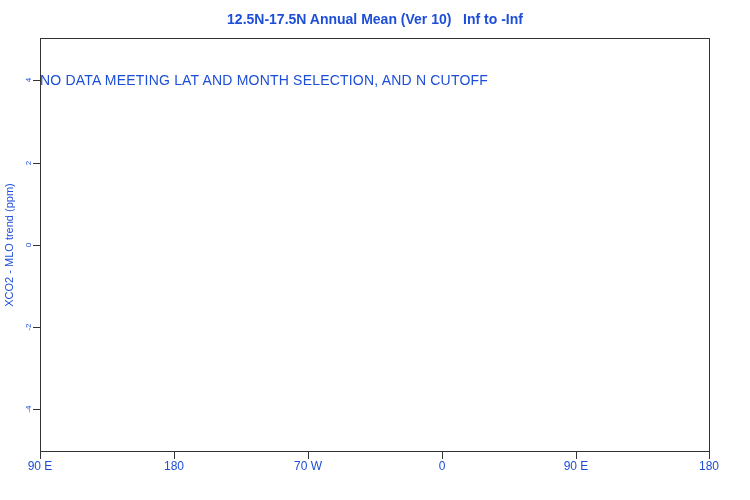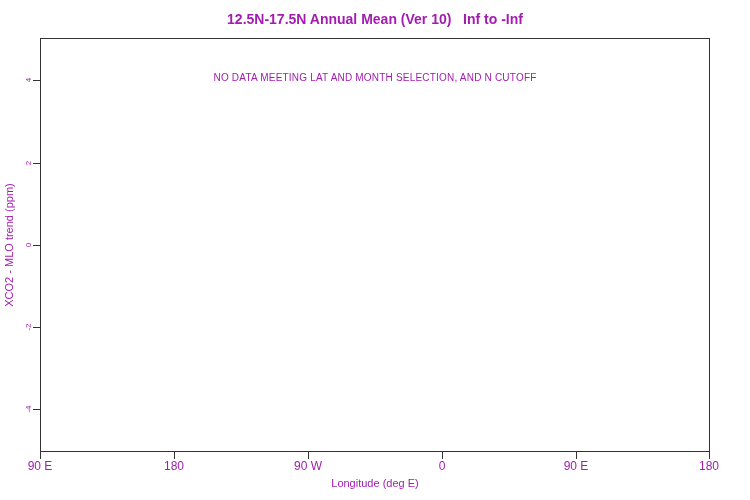--- a/index.html
+++ b/index.html
@@ -1,42 +1,41 @@
 <!DOCTYPE html>
 <html><head>
 <meta charset="utf-8">
 <style>
   html,body{margin:0;padding:0;background:#ffffff;}
   #canvas{
     position:relative;
     width:750px;height:500px;
     background:#ffffff;
     font-family:"Liberation Sans", sans-serif;
-    color:#a21caf;
+    color:#1d4ed8;
     overflow:hidden;
   }
   .chart-title{
     position:absolute;
     left:0;top:11px;width:750px;
     text-align:center;
     font-size:14px;font-weight:bold;
     white-space:pre;
   }
   .plot-box{
     position:absolute;
     left:40px;top:38px;width:670px;height:414px;
     border:1px solid #333333;
     box-sizing:border-box;
     background:#ffffff;
   }
   .no-data-msg{
     position:absolute;
     left:40px;top:72px;width:670px;
-    text-align:center;
-    font-size:10px;
+    font-size:14px;
     letter-spacing:0.2px;
   }
   .tick{position:absolute;background:#333333;}
   .tick-y{width:7px;height:1px;left:33px;}
   .tick-x{width:1px;height:7px;top:452px;}
   .ytick-label{
     position:absolute;
     font-size:8px;
     transform:translate(-50%,-50%) rotate(-90deg);
     white-space:nowrap;
@@ -87,21 +86,20 @@
 
   <div class="tick tick-x" style="left:40px"></div>
   <div class="tick tick-x" style="left:174px"></div>
   <div class="tick tick-x" style="left:308px"></div>
   <div class="tick tick-x" style="left:442px"></div>
   <div class="tick tick-x" style="left:576px"></div>
   <div class="tick tick-x" style="left:709px"></div>
 
   <span class="xtick-label" style="left:40px">90 E</span>
   <span class="xtick-label" style="left:174px">180</span>
-  <span class="xtick-label" style="left:308px">90 W</span>
+  <span class="xtick-label" style="left:308px">70 W</span>
   <span class="xtick-label" style="left:442px">0</span>
   <span class="xtick-label" style="left:576px">90 E</span>
   <span class="xtick-label" style="left:709px">180</span>
 
   <span class="y-axis-title">XCO2 - MLO trend (ppm)</span>
-  <div class="x-axis-title">Longitude (deg E)</div>
 
 </div>
 
 </body></html>

